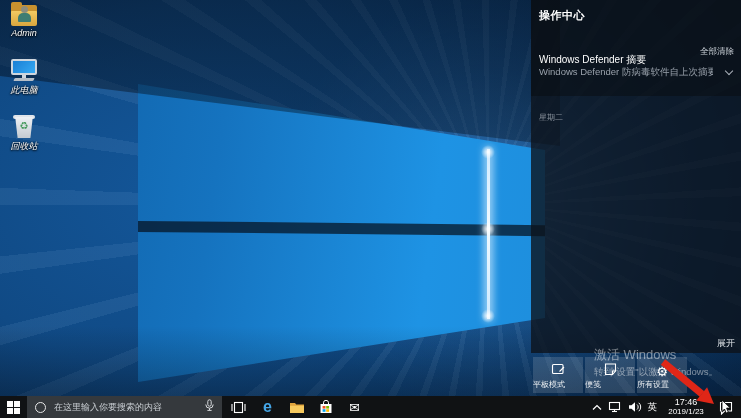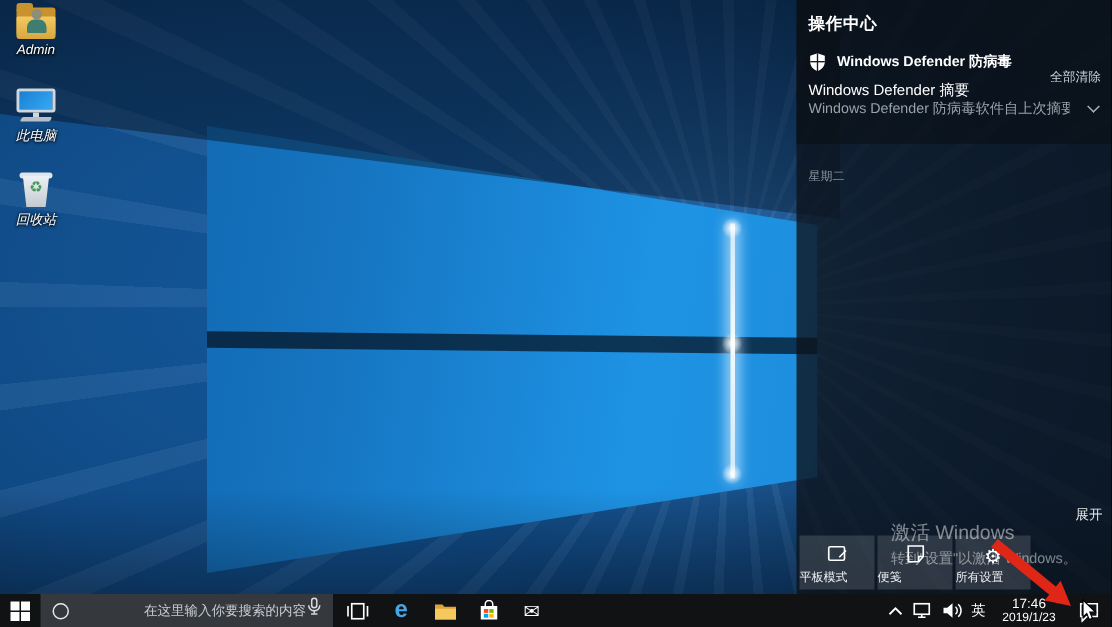--- a/index.html
+++ b/index.html
@@ -46,21 +46,21 @@
   .pc-stand { position:absolute; left:12px; top:17px; width:4px; height:3px; background:#cfd6de; }
   .pc-base { position:absolute; left:4px; top:20px; width:20px; height:3px; background:#b6bec7; border-radius:1px; transform:skewX(-28deg); }
   
   .bin-body { position:absolute; left:4px; top:3px; width:20px; height:21px;
     clip-path:polygon(6% 0, 94% 0, 82% 100%, 18% 100%);
     background:linear-gradient(#eef1f5,#c4cad1); }
   .bin-rim { position:absolute; left:3px; top:1px; width:22px; height:4px; background:#dfe4ea; border-radius:2px; }
   .bin-sym { position:absolute; left:0; top:6px; width:28px; text-align:center; font-size:10px; color:#43995a; }
 
   
-  .panel { position:absolute; left:531px; top:0; width:210px; height:396px; z-index:5;
+  .panel { position:absolute; left:531px; top:0; width:210px; height:353px; z-index:5;
     background:rgba(13,18,25,0.78); color:#fff; }
   .panel-topblock { position:absolute; left:0; top:0; width:100%; height:96px; background:rgba(8,11,16,0.5); }
   .ac-header { position:absolute; left:0; top:0; width:100%; height:28px; }
   .ac-title { position:absolute; left:8px; top:8px; font-size:11px; font-weight:bold; letter-spacing:.5px; }
   .ac-clear { position:absolute; right:7px; top:10px; font-size:8.5px; color:#ccd2d9; cursor:pointer;margin-top:36px; }
   .ac-group { position:absolute; left:8px; top:35px; display:flex; align-items:center; gap:7px; }
   .ac-group-label { font-size:9.5px; font-weight:bold; }
   .ac-notif { position:absolute; left:0; top:49px; width:100%; height:42px; cursor:pointer; }
   .ac-notif-title { position:absolute; left:8px; top:4px; font-size:10px; color:#fff; }
   .ac-notif-body { position:absolute; left:8px; top:17px; width:174px; font-size:9.5px; color:#99a1ab;
@@ -84,21 +84,21 @@
 
   
   .taskbar { position:absolute; left:0; bottom:0; width:741px; height:22px; background:#101214; z-index:10; }
   .start-btn { position:absolute; left:0; top:0; width:27px; height:22px; display:flex; align-items:center; justify-content:center; cursor:pointer; }
   .win-logo { display:grid; grid-template-columns:6px 6px; grid-template-rows:6px 6px; gap:1px; }
   .win-logo span { background:#fdfdfd; }
   .search-box { position:absolute; left:27px; top:0; width:195px; height:22px; background:#35393d;
     display:flex; align-items:center; cursor:text; }
   .cortana-ring { width:11px; height:11px; border:1.6px solid #e9e9e9; border-radius:50%; margin-left:8px; flex:none; }
   .search-input { flex:1; background:transparent; border:none; outline:none; color:#c9ced3; font-size:9px;
-    padding-left:21px; font-family:inherit;text-align:right; }
+    padding-left:8px; font-family:inherit; }
   .search-input::placeholder { color:#c9ced3; opacity:1; }
   .mic { margin-right:7px; flex:none; }
   .tb-apps { position:absolute; left:224px; top:0; height:22px; display:flex; }
   .tb-app { width:29px; height:22px; display:flex; align-items:center; justify-content:center; cursor:pointer; }
   .edge-e { font-size:16px; font-weight:bold; color:#45a7e8; line-height:16px; }
   .mail-glyph { font-size:13px; color:#fff; line-height:13px; }
   .tray { position:absolute; right:0; top:0; height:22px; display:flex; align-items:center; gap:5px; padding-right:3px; }
   .tray-item { display:flex; align-items:center; justify-content:center; cursor:pointer; }
   .ime { font-size:9.5px; color:#fff; padding:0 1px; }
   .clock { text-align:center; color:#fff; line-height:9px; width:46px; cursor:default; }
@@ -154,28 +154,20 @@
   </div>
 
   <div class="panel">
     <div class="panel-topblock"></div>
 
     <div class="ac-header">
       <span class="ac-title">操作中心</span>
       <span class="ac-clear">全部清除</span>
     </div>
 
-    <div class="ac-group">
-      <svg width="12" height="13" viewBox="0 0 16 17">
-        <path d="M8 0.5 L14.5 2.8 V8 C14.5 12.3 11.4 15.2 8 16.3 C4.6 15.2 1.5 12.3 1.5 8 V2.8 Z" fill="#ffffff"></path>
-        <rect x="7.4" y="0.5" width="1.2" height="16" fill="#141a22"></rect>
-        <rect x="1.5" y="7.4" width="13" height="1.2" fill="#141a22"></rect>
-      </svg>
-      <span class="ac-group-label">Windows Defender 防病毒</span>
-    </div>
 
     <div class="ac-notif">
       <span class="ac-notif-title">Windows Defender 摘要</span>
       <span class="ac-notif-body">Windows Defender 防病毒软件自上次摘要后:</span>
       <span class="ac-chevron"></span>
       <span class="ac-time">星期二</span>
     </div>
 
     <span class="ac-expand">展开</span>
 

